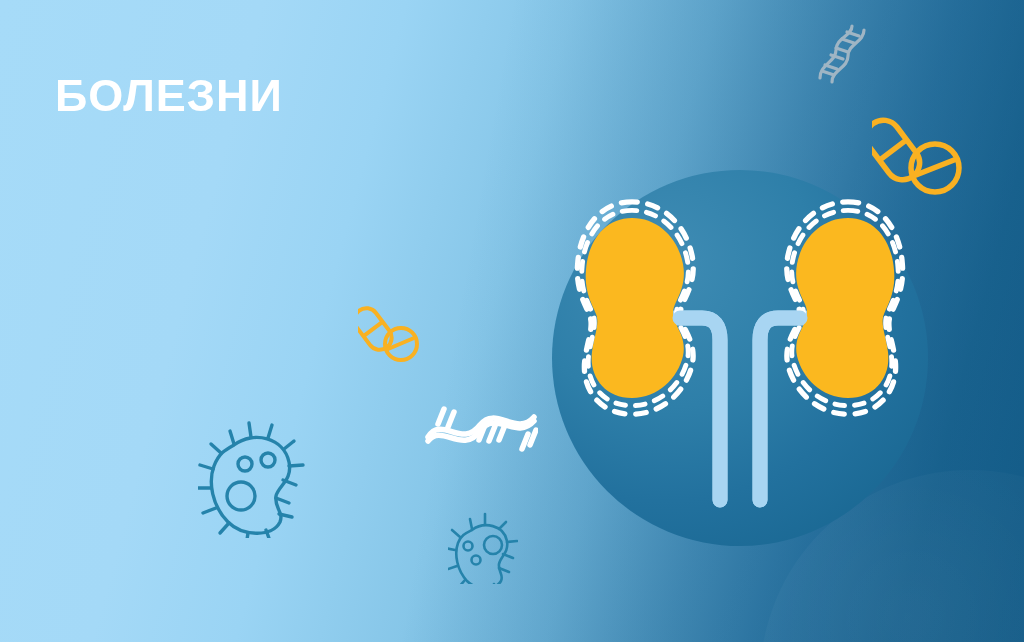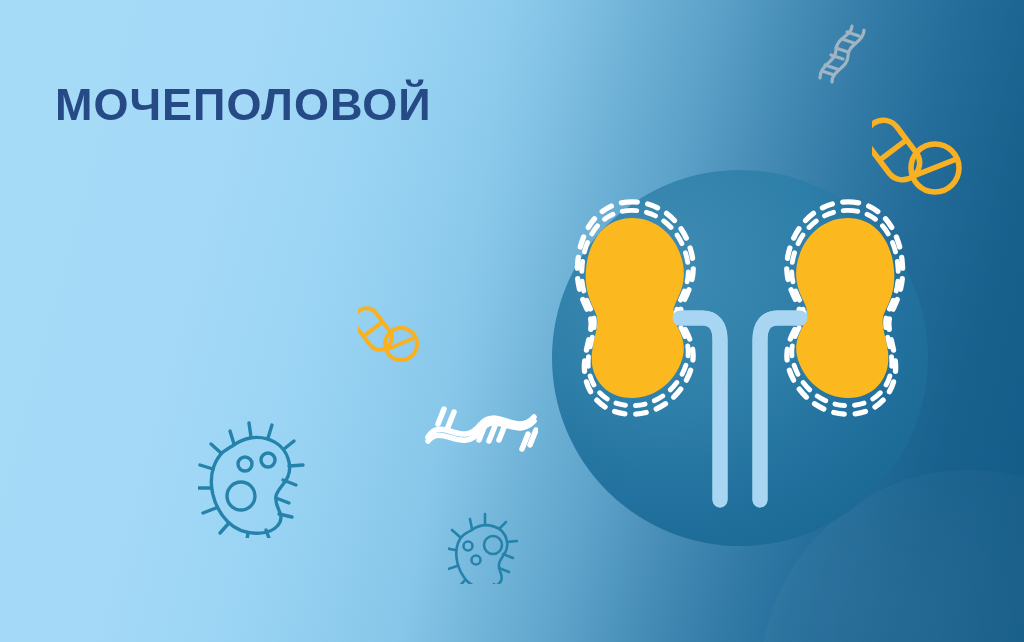--- a/index.html
+++ b/index.html
@@ -93,21 +93,21 @@
 </style>
 </head>
 <body>
 
 <div id="banner">
 
   <div class="right-wash"></div>
   <div class="corner-swoosh"></div>
 
   <div class="title-block">
-    <span class="title-line l2">МОЧЕПОЛОВОЙ</span>
+    <span class="title-line l1">БОЛЕЗНИ</span>
   </div>
 
   <div class="organ-circle">
     <div class="disc"></div>
 
     <svg width="376" height="376" viewBox="0 0 376 376">
 
       <defs>
 
         <path id="kidneyL" d="

